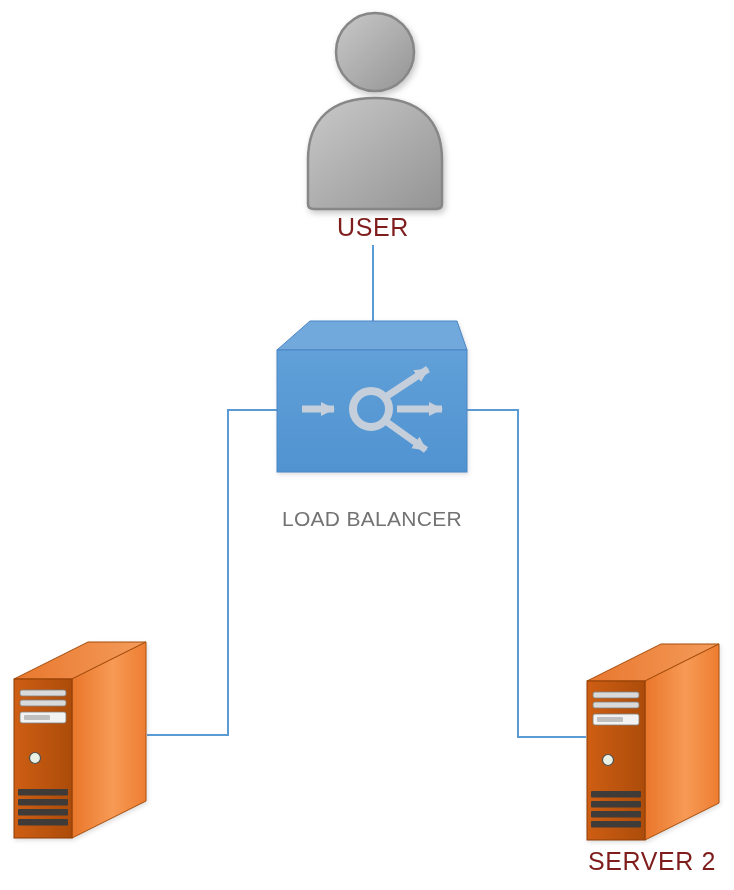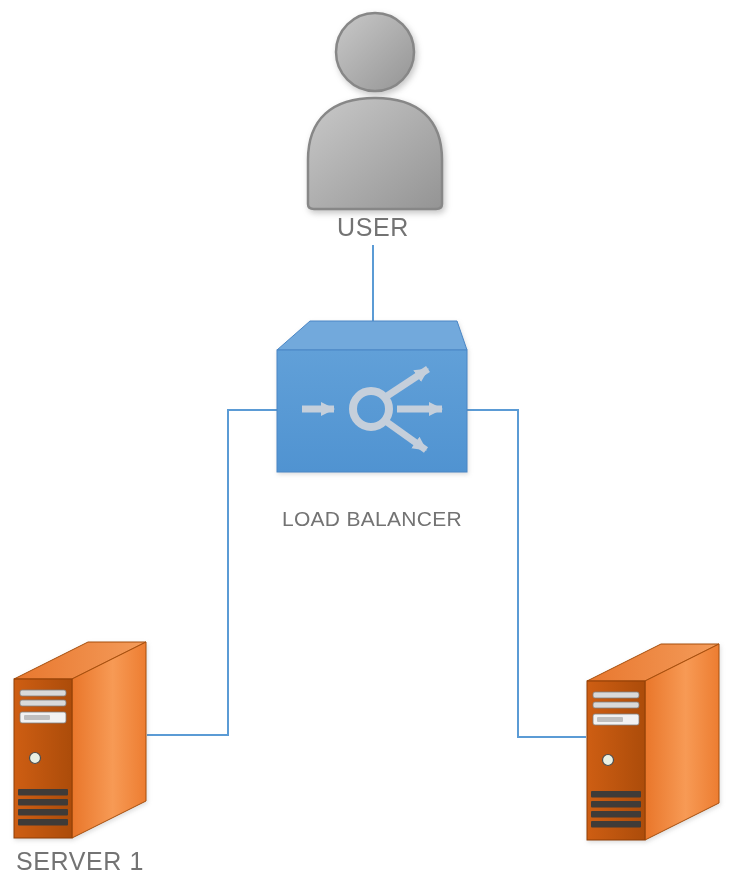--- a/index.html
+++ b/index.html
@@ -11,21 +11,21 @@
     height: 890px;
     background: #ffffff;
     overflow: hidden;
   }
   .scene { position: absolute; left: 0; top: 0; }
   .node-label {
     position: absolute;
     text-align: center;
     font-size: 25px;
     letter-spacing: 0.6px;
-    color: #737373;
+    color: #7f1d1d;
     user-select: none;
   }
   .node-label.dark {
     color: #737373;
     font-size: 21px;
     letter-spacing: 0.3px;
   }
   .soft-shadow { filter: drop-shadow(2px 3px 3px rgba(90,90,90,0.35)); }
   .box-shadow-lite { filter: drop-shadow(1px 2px 2px rgba(120,120,120,0.25)); }
 </style>
@@ -100,16 +100,16 @@
     </g>
 
     <use href="#serverShape" x="0" y="0" class="box-shadow-lite"></use>
     <use href="#serverShape" x="573" y="2" class="box-shadow-lite"></use>
   </svg>
 
   <div class="node-label" style="left:313px; top:213px; width:120px;">USER</div>
 
   <div class="node-label dark" style="left:252px; top:507px; width:240px;">LOAD BALANCER</div>
 
-  <div class="node-label" style="left:10px; top:847px; width:140px;">SERVER 1</div>
 
+  <div class="node-label" style="left:582px; top:847px; width:140px;">SERVER 2</div>
 
 </div>
 
 </body></html>

